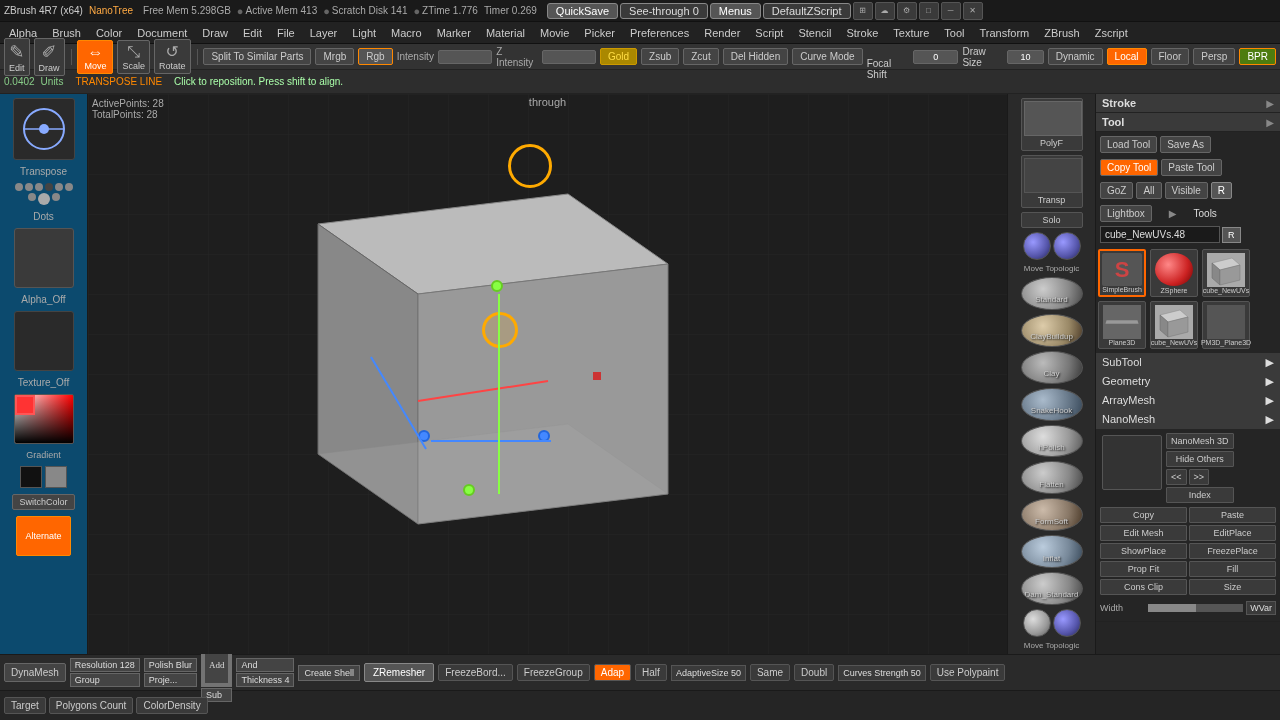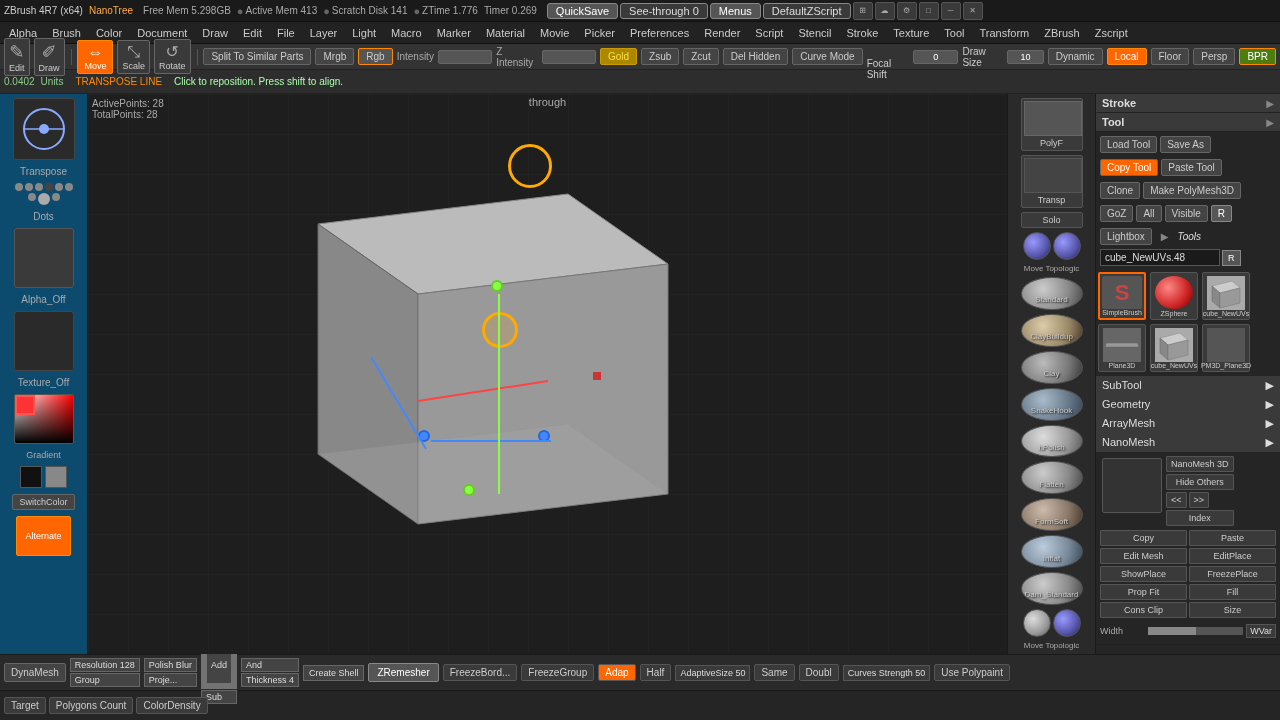--- a/index.html
+++ b/index.html
@@ -822,34 +822,30 @@
 
     <div class="panel-btn-row" style="padding:2px 4px;">
       <button class="panel-btn">Load Tool</button>
       <button class="panel-btn">Save As</button>
     </div>
     <div class="panel-btn-row" style="padding:2px 4px;">
       <button class="panel-btn active">Copy Tool</button>
       <button class="panel-btn">Paste Tool</button>
     </div>
     <div class="panel-btn-row" style="padding:2px 4px;">
-      <button class="panel-btn">Clone</button>
-      <button class="panel-btn">Make PolyMesh3D</button>
-    </div>
-    <div class="panel-btn-row" style="padding:2px 4px;">
       <button class="panel-btn">GoZ</button>
       <button class="panel-btn">All</button>
       <button class="panel-btn">Visible</button>
       <button class="panel-btn" style="background:#555;border:1px solid #888;color:#fff;">R</button>
     </div>
 
-    <div style="padding:2px 4px;display:flex;align-items:center;gap:9px;">
+    <div style="padding:2px 4px;display:flex;align-items:center;gap:17px;">
       <button class="panel-btn">Lightbox</button>
       <span style="color:#888;font-size:10px;">▶</span>
-      <span style="color:#ddd;font-size:10px;font-style:italic;">Tools</span>
+      <span style="color:#ddd;font-size:10px;">Tools</span>
     </div>
 
     <div style="padding:2px 4px;display:flex;align-items:center;gap:2px;">
       <input class="tool-name-input" type="text" value="cube_NewUVs.48" style="">
       <button class="r-btn">R</button>
     </div>
 
     <div class="tool-grid">
 
       <div style="display:flex;flex-direction:column;align-items:center;">
@@ -972,21 +968,21 @@
     <span style="font-size:9px;color:#ddd;background:#444;border:1px solid #666;padding:1px 4px;cursor:pointer;">Resolution 128</span>
     <span style="font-size:9px;color:#ddd;background:#444;border:1px solid #666;padding:1px 4px;cursor:pointer;">Group</span>
   </div>
 
   <div style="display:flex;flex-direction:column;gap:1px;">
     <span style="font-size:9px;color:#ddd;background:#444;border:1px solid #666;padding:1px 4px;cursor:pointer;">Polish Blur</span>
     <span style="font-size:9px;color:#ddd;background:#444;border:1px solid #666;padding:1px 4px;cursor:pointer;">Proje...</span>
   </div>
 
   <div style="display:flex;flex-direction:column;gap:1px;">
-    <span style="font-size:9px;color:#ddd;background:#444;border:6px solid #737373;padding:13px 4px;cursor:pointer;">Add</span>
+    <span style="font-size:9px;color:#ddd;background:#444;border:4px solid #737373;padding:13px 4px;cursor:pointer;font-family:Liberation Serif, serif;">Add</span>
     <span style="font-size:9px;color:#ddd;background:#444;border:1px solid #666;padding:1px 4px;cursor:pointer;">Sub</span>
   </div>
   <div style="display:flex;flex-direction:column;gap:1px;">
     <span style="font-size:9px;color:#ddd;background:#444;border:1px solid #666;padding:1px 4px;cursor:pointer;">And</span>
     <span style="font-size:9px;color:#ddd;background:#444;border:1px solid #666;padding:1px 4px;cursor:pointer;">Thickness 4</span>
   </div>
 
   <span style="font-size:9px;color:#ddd;background:#444;border:1px solid #666;padding:2px 5px;cursor:pointer;">Create Shell</span>
 
   <button class="zremesher-btn">ZRemesher</button>

